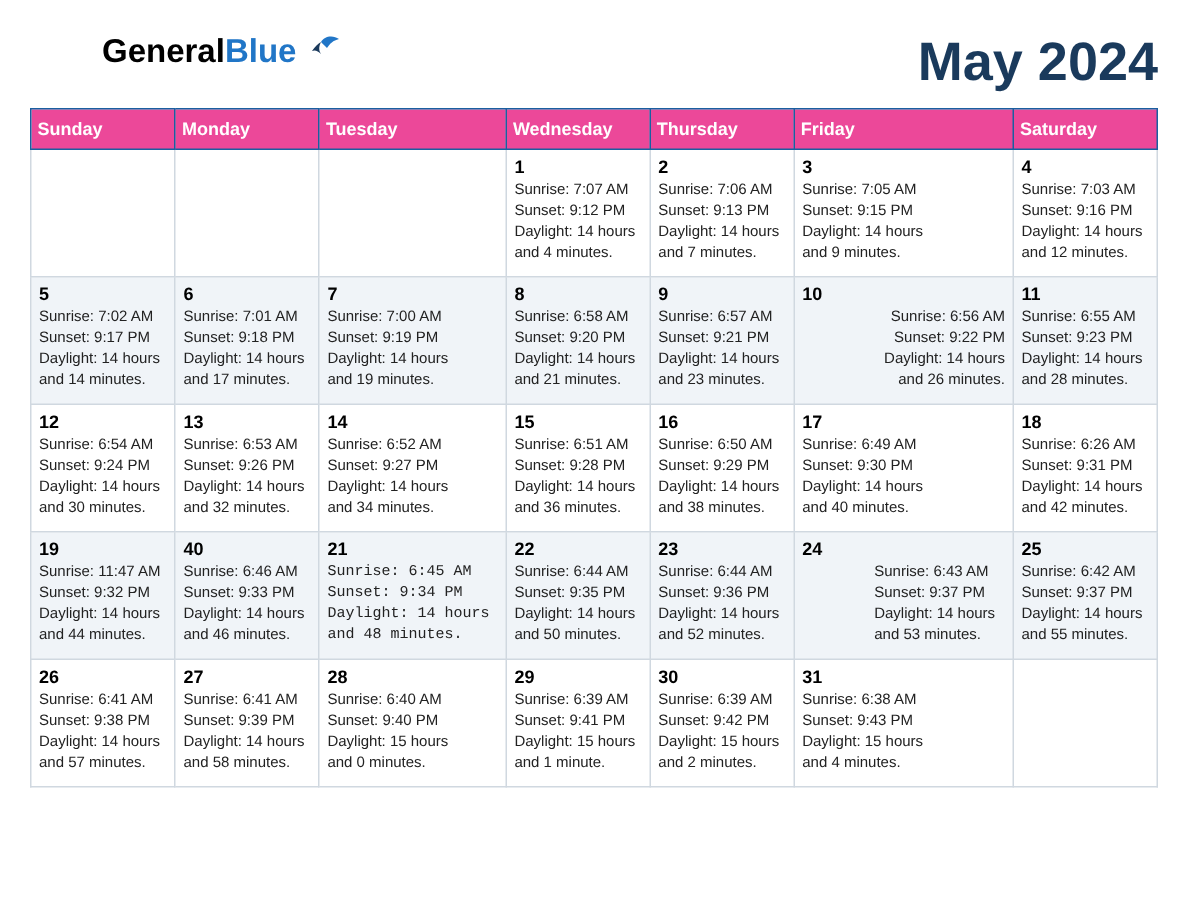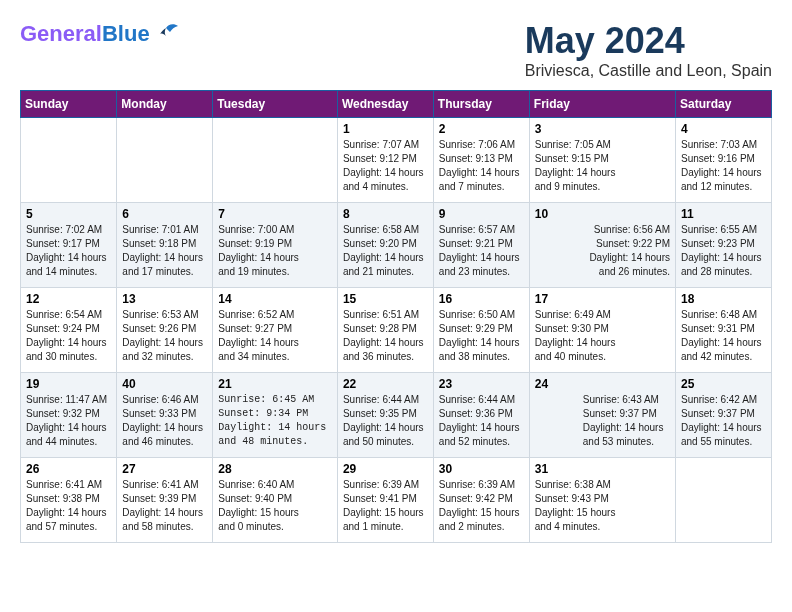--- a/index.html
+++ b/index.html
@@ -31,21 +31,21 @@
     .subtitle {
       font-size: 16px;
       color: #333;
     }
     table {
       width: 100%;
       border-collapse: collapse;
       font-size: 11px;
     }
     thead tr {
-      background-color: #701a75;
+      background-color: #ec4899;
       color: #fff;
     }
     thead th {
       padding: 6px 4px;
       text-align: left;
       font-size: 12px;
       font-weight: bold;
       border: 1px solid #1a5fa0;
     }
     tbody tr {
@@ -76,31 +76,30 @@
       line-height: 1.4;
     }
   </style>
 </head>
 <body>
 
 <div class="header">
   <div class="logo">
     <div style="display:flex;align-items:center;gap:2px;">
       <div style="position:relative;display:inline-block;">
-        <span style="font-size:22px;font-weight:bold;color:#8b5cf6;">General</span><span style="font-size:22px;font-weight:bold;color:#2176c7;">Blue</span>
+        <span style="font-size:22px;font-weight:bold;color:#000000;margin-left:48px;">General</span><span style="font-size:22px;font-weight:bold;color:#2176c7;">Blue</span>
       </div>
       <svg width="28" height="28" viewBox="0 0 28 28">
         <path d="M14 8 C16 4, 22 3, 26 6 C22 7, 20 9, 18 12 C16 10, 15 9, 14 8Z" fill="#2176c7"></path>
         <path d="M14 8 C13 10, 12 13, 14 16 C12 14, 10 13, 8 14 C10 11, 12 9, 14 8Z" fill="#1a3a5c"></path>
       </svg>
     </div>
   </div>
   <div class="title-block">
     <div class="main-title">May 2024</div>
-    <div class="subtitle">Briviesca, Castille and Leon, Spain</div>
   </div>
 </div>
 
 <table>
   <thead>
     <tr id="header-row">
         <th>Sunday</th>
         <th>Monday</th>
         <th>Tuesday</th>
         <th>Wednesday</th>
@@ -232,21 +231,21 @@
         </td>
         <td>
           <span class="day-num">17</span>
           <div class="day-info" style="white-space: pre-line;">Sunrise: 6:49 AM
 Sunset: 9:30 PM
 Daylight: 14 hours
 and 40 minutes.</div>
         </td>
         <td>
           <span class="day-num">18</span>
-          <div class="day-info" style="white-space: pre-line;">Sunrise: 6:48 AM
+          <div class="day-info" style="white-space: pre-line;">Sunrise: 6:26 AM
 Sunset: 9:31 PM
 Daylight: 14 hours
 and 42 minutes.</div>
         </td>
       </tr>
       <tr>
         <td>
           <span class="day-num">19</span>
           <div class="day-info" style="white-space: pre-line;">Sunrise: 11:47 AM
 Sunset: 9:32 PM

